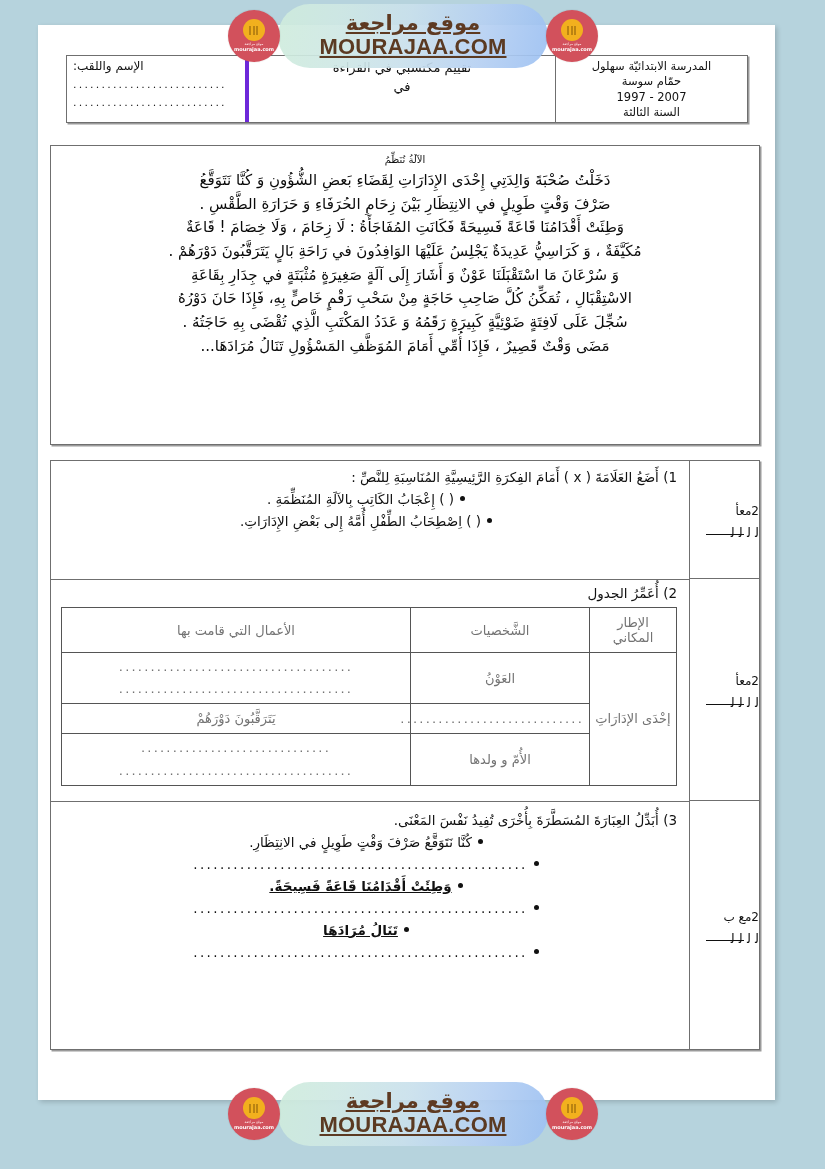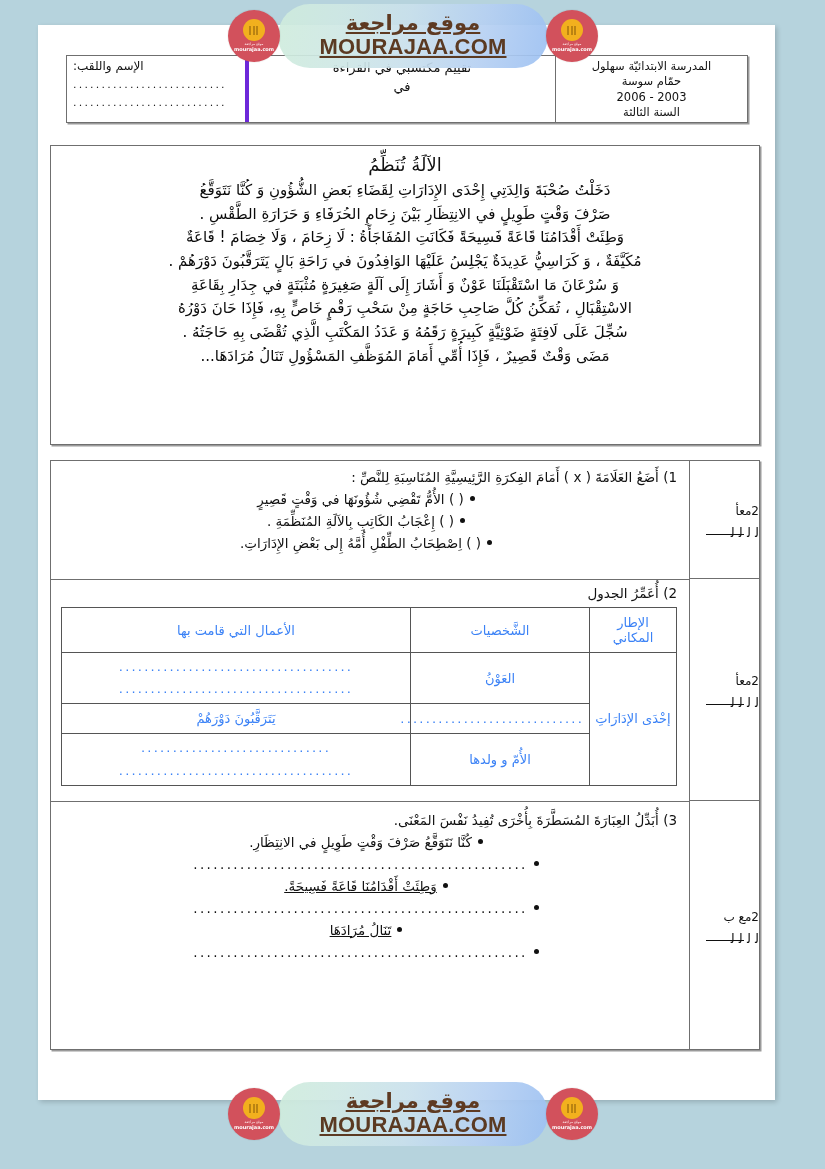--- a/index.html
+++ b/index.html
@@ -176,21 +176,21 @@
   #passage-box {
     left: 12px;
     top: 120px;
     width: 710px;
     height: 300px;
     padding: 8px 14px 6px 14px;
     z-index: 5;
   }
   #passage-title {
     text-align: center;
-    font-size: 18px;
+    font-size: 10px;
     color: #111;
     margin-bottom: 4px;
   }
   .passage-line {
     font-size: 15px;
     color: #0a0a0a;
     line-height: 1.58;
     text-align: center;
     white-space: nowrap;
   }
@@ -272,33 +272,33 @@
     border-radius: 50%;
     background: #111;
     vertical-align: middle;
     margin: 0 6px 3px 6px;
   }
   .dotline {
     letter-spacing: 2.4px;
     font-size: 12px;
     color: #222;
   }
-  .ul-txt { text-decoration: underline; }
+  .ul-txt { text-decoration: underline; font-weight: bold; }
 
   
   table.answer-table {
     border-collapse: collapse;
     width: 582px;
     margin: 4px 0 0 0;
     table-layout: fixed;
   }
   table.answer-table td, table.answer-table th {
     border: 1px solid #555;
     font-size: 13px;
-    color: #3b82f6;
+    color: #737373;
     font-weight: normal;
     text-align: center;
     padding: 3px 5px;
     vertical-align: middle;
   }
   table.answer-table th { height: 38px; }
   .col-frame { width: 76px; }
   .col-chars { width: 168px; }
   .col-acts  { width: 338px; }
   .cell-dots { letter-spacing: 2.2px; font-size: 11.5px; color: #222; line-height:1.7; }
@@ -308,21 +308,21 @@
 </head>
 <body>
 
 <div id="paper">
 
   <div id="header-table">
 
     <div class="hdr-school">
       <div>المدرسة الابتدائيّة سهلول</div>
       <div>حمّام سوسة</div>
-      <div class="yr">2006 - 2003</div>
+      <div class="yr">1997 - 2007</div>
       <div>السنة الثالثة</div>
     </div>
 
     <div class="hdr-title">
       <div>تقييم مكتسبي في القراءة</div>
       <div>في</div>
     </div>
 
     <div class="hdr-name">
       <span>الإسم واللقب:</span>
@@ -363,21 +363,20 @@
       </div>
     </div>
 
     <div id="q-body-col">
 
       <div class="qblock" style="height:118px;">
         <div class="q-head">
           <span class="q-num">1</span><span>) أَضَعُ العَلَامَةَ ( x ) أَمَامَ الفِكرَةِ الرَّئِيسِيَّةِ المُنَاسِبَةِ لِلنَّصِّ :</span>
         </div>
         <ul class="q-list">
-          <li><span class="bullet"></span><span>(   )   الأُمُّ تَقْضِي شُؤُونَهَا في وَقْتٍ قَصِيرٍ</span></li>
           <li><span class="bullet"></span><span>(   )   إِعْجَابُ الكَاتِبِ بِالآلَةِ المُنَظِّمَةِ .</span></li>
           <li><span class="bullet"></span><span>(   )   اِصْطِحَابُ الطِّفْلِ أُمَّهُ إِلى بَعْضِ الإِدَارَاتِ.</span></li>
         </ul>
       </div>
 
       <div class="sep-line"></div>
 
       <div class="qblock" style="height:221px;padding-top:3px;">
         <div class="q-head">
           <span class="q-num">2</span><span>) أُعَمِّرُ الجدول</span>

